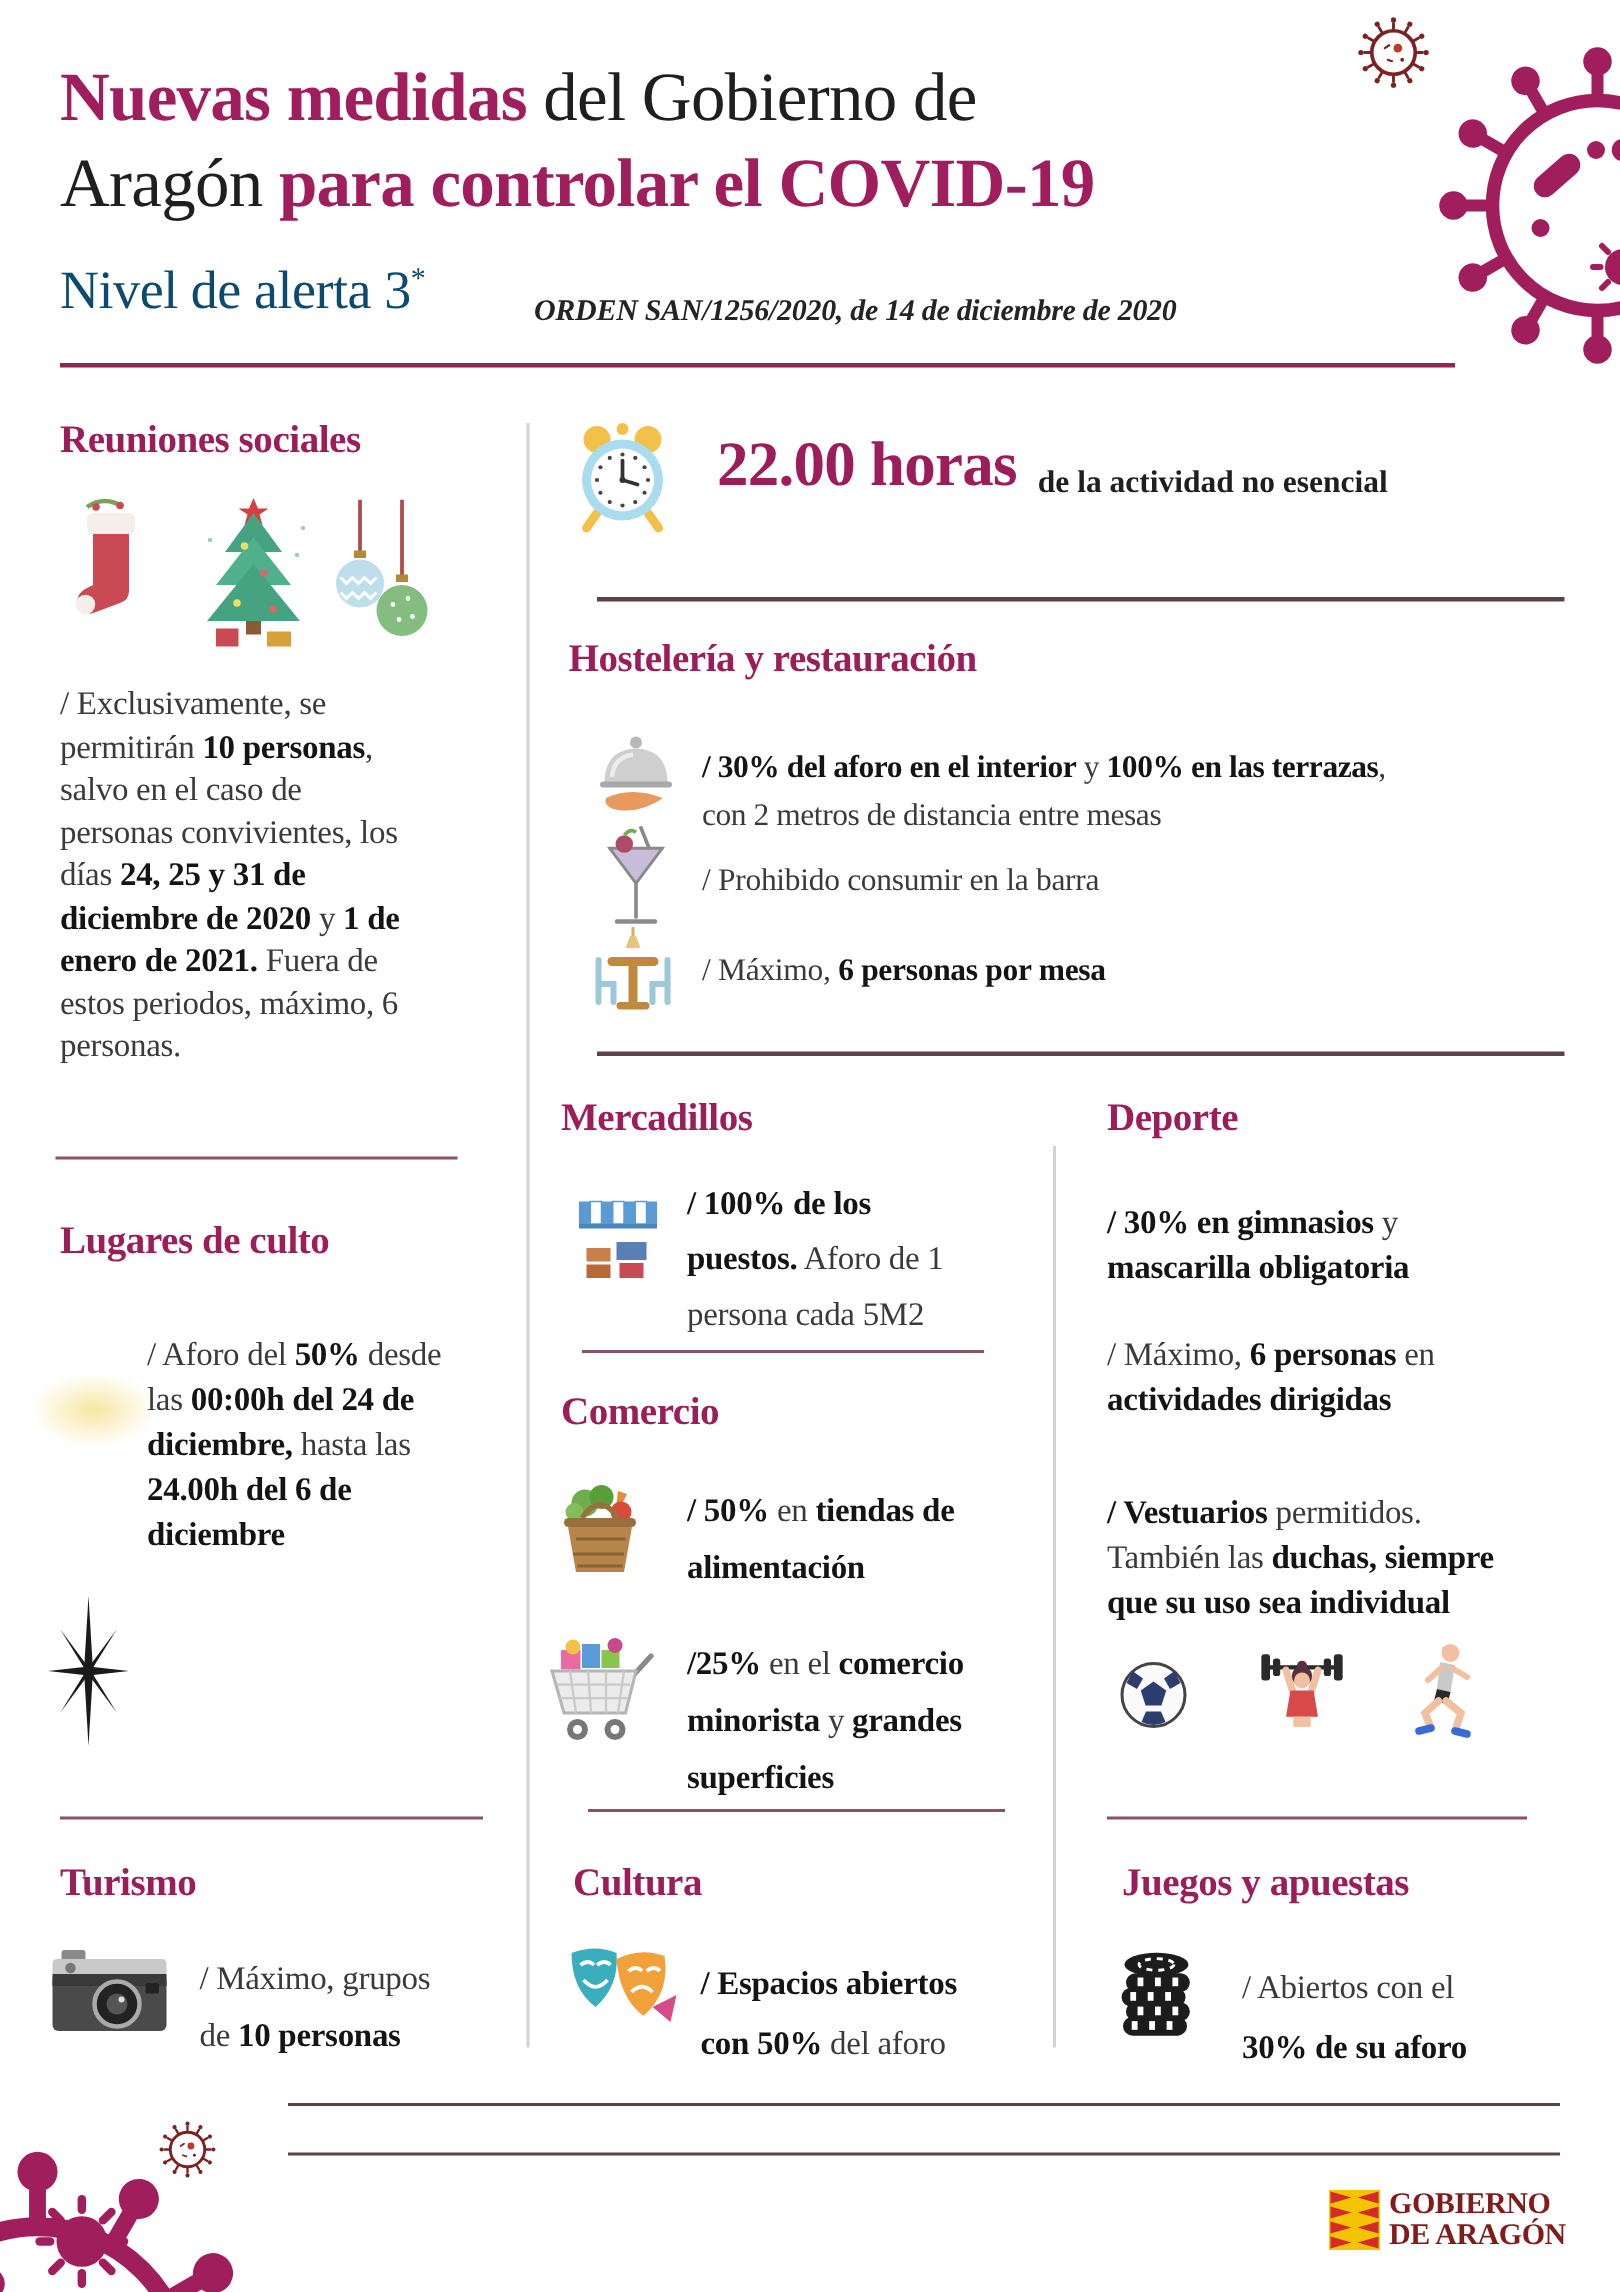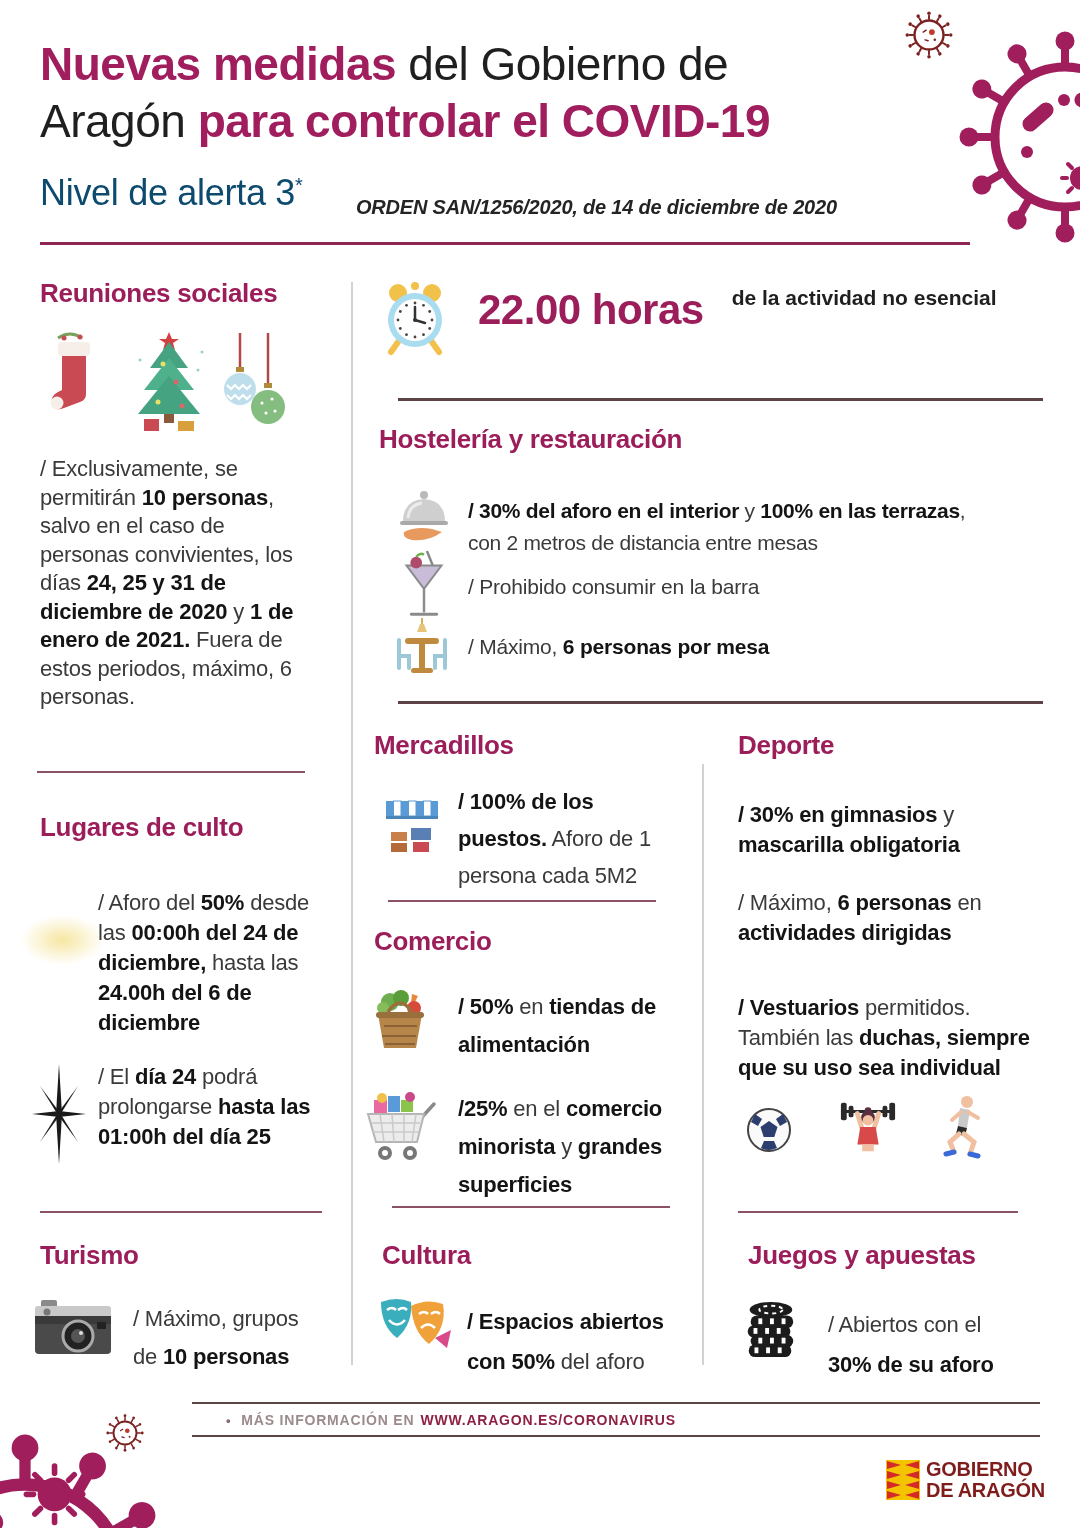--- a/index.html
+++ b/index.html
@@ -1,17 +1,17 @@
 <!DOCTYPE html>
 <html><head>
 <meta charset="utf-8">
 <style>
   html,body{margin:0;padding:0;background:#fff;}
   .page{position:relative;width:1080px;height:1528px;background:#ffffff;overflow:hidden;
-        font-family:Liberation Sans, sans-serif;color:#2f2f2f;}
+        font-family:Liberation Serif, serif;color:#2f2f2f;}
   .abs{position:absolute;}
   .h1{font-size:46px;line-height:57px;letter-spacing:-0.5px;color:#1f1f1f;}
   .h1 .acc{color:#a01d5e;font-weight:700;}
   .alert{font-size:36px;color:#0c4a6e;letter-spacing:-0.3px;}
   .alert sup{font-size:20px;}
   .order{font-size:20px;font-style:italic;font-weight:700;color:#242424;letter-spacing:-0.2px;}
   .sec-title{font-size:26px;font-weight:700;color:#9b1d5a;letter-spacing:-0.3px;white-space:nowrap;}
   .body{font-size:22px;line-height:29px;color:#3a3a3a;letter-spacing:-0.2px;white-space:nowrap;}
   .body .b{font-weight:700;color:#141414;}
   .cierre1{font-size:24px;font-weight:700;color:#1f1f1f;}
@@ -161,21 +161,20 @@
   <div class="abs glow" style="left:20px;top:915px;width:85px;height:50px;"></div>
   <div class="abs body" style="left:98px;top:888px;line-height:30px;"><span>/ Aforo del </span><span class="b">50%</span><span>  desde</span><br><span>las </span><span class="b">00:00h del 24 de</span><br><span class="b">diciembre,</span><span> hasta las</span><br><span class="b">24.00h del 6 de</span><br><span class="b">diciembre</span></div>
   <svg class="abs" style="left:28px;top:1062px;width:62px;height:104px" viewBox="0 0 62 104">
     <g fill="#1a1a1a">
       <polygon points="31,2 34,52 31,102 28,52"></polygon>
       <polygon points="4,52 31,49 58,52 31,55"></polygon>
       <polygon points="12,24 32,51 50,80 30,53"></polygon>
       <polygon points="50,24 30,51 12,80 32,53"></polygon>
     </g>
   </svg>
-  <div class="abs body" style="left:98px;top:1062px;line-height:30px;"><span>/ El </span><span class="b">día 24</span><span> podrá</span><br><span>prolongarse </span><span class="b">hasta las</span><br><span class="b">01:00h del día 25</span></div>
 
   <div class="abs hr" style="left:40px;top:1211px;width:282px;"></div>
 
   <div class="abs sec-title" style="left:40px;top:1240px;">Turismo</div>
   <svg class="abs" style="left:33px;top:1298px;width:80px;height:60px" viewBox="0 0 80 60">
     <rect x="8" y="2" width="16" height="8" rx="2" fill="#8a8a8a"></rect>
     <rect x="2" y="8" width="76" height="12" rx="3" fill="#c9c9c9"></rect>
     <circle cx="14" cy="14" r="3.5" fill="#777"></circle>
     <rect x="2" y="18" width="76" height="38" rx="4" fill="#4a4a4a"></rect>
     <rect x="2" y="18" width="76" height="8" fill="#3a3a3a"></rect>
@@ -206,21 +205,21 @@
         <circle cx="18.3" cy="48.5" r="1.4"></circle>
       <circle cx="16" cy="40" r="1.4"></circle>
         <circle cx="18.3" cy="31.5" r="1.4"></circle>
         <circle cx="24.5" cy="25.3" r="1.4"></circle>
     </g>
     <line x1="33" y1="40" x2="33" y2="27" stroke="#333" stroke-width="2.5" stroke-linecap="round"></line>
     <line x1="33" y1="40" x2="43" y2="43" stroke="#333" stroke-width="2.5" stroke-linecap="round"></line>
     <circle cx="33" cy="40" r="2" fill="#333"></circle>
   </svg>
   <div class="abs" style="left:478px;top:284px;">
-    <div style="display:flex;align-items:flex-start;gap:28px;margin-top:2px;">
+    <div style="display:flex;align-items:flex-end;gap:14px;margin-top:2px;">
       <span class="cierre-time">22.00 horas</span>
       <span class="cierre2">de la actividad no esencial</span>
     </div>
   </div>
   <div class="abs hr-dark" style="left:398px;top:398px;width:645px;"></div>
 
   <div class="abs sec-title" style="left:379px;top:424px;">Hostelería y restauración</div>
   <svg class="abs" style="left:398px;top:488px;width:52px;height:60px" viewBox="0 0 52 60">
     <circle cx="26" cy="7" r="4" fill="#b9b9b9"></circle>
     <path d="M5 34 Q5 12 26 11 Q47 12 47 34 Z" fill="#cfcfcf"></path>
@@ -380,23 +379,20 @@
       <rect x="14" y="21" width="4" height="6"></rect>
         <rect x="26" y="21" width="4" height="6"></rect>
         <rect x="38" y="21" width="4" height="6"></rect>
     </g>
     <ellipse cx="27" cy="12" rx="22" ry="8" fill="#1c1c1c"></ellipse>
     <ellipse cx="27" cy="12" rx="12" ry="4" fill="none" stroke="#ffffff" stroke-width="2" stroke-dasharray="4 4"></ellipse>
   </svg>
   <div class="abs body" style="left:828px;top:1305px;line-height:40px;"><span>/ Abiertos con el</span><br><span class="b">30% de su aforo</span></div>
 
   <div class="abs hr-foot" style="left:192px;top:1402px;width:848px;"></div>
-  <div class="abs foot-info" style="left:226px;top:1412px;">
-    <span class="bullet">•</span><span>MÁS INFORMACIÓN EN</span><span class="url">WWW.ARAGON.ES/CORONAVIRUS</span>
-  </div>
   <div class="abs hr-foot" style="left:192px;top:1435px;width:848px;"></div>
 
   <svg class="abs" style="left:886px;top:1460px;width:34px;height:40px" viewBox="0 0 34 40">
     <rect x="0" y="0" width="34" height="40" fill="#f5c400"></rect>
     <g fill="#d42a2a">
       <polygon points="1,1 15,5 1,9"></polygon>
         <polygon points="33,1 19,5 33,9"></polygon>
       <polygon points="1,11 15,15 1,19"></polygon>
         <polygon points="33,11 19,15 33,19"></polygon>
       <polygon points="1,21 15,25 1,29"></polygon>

